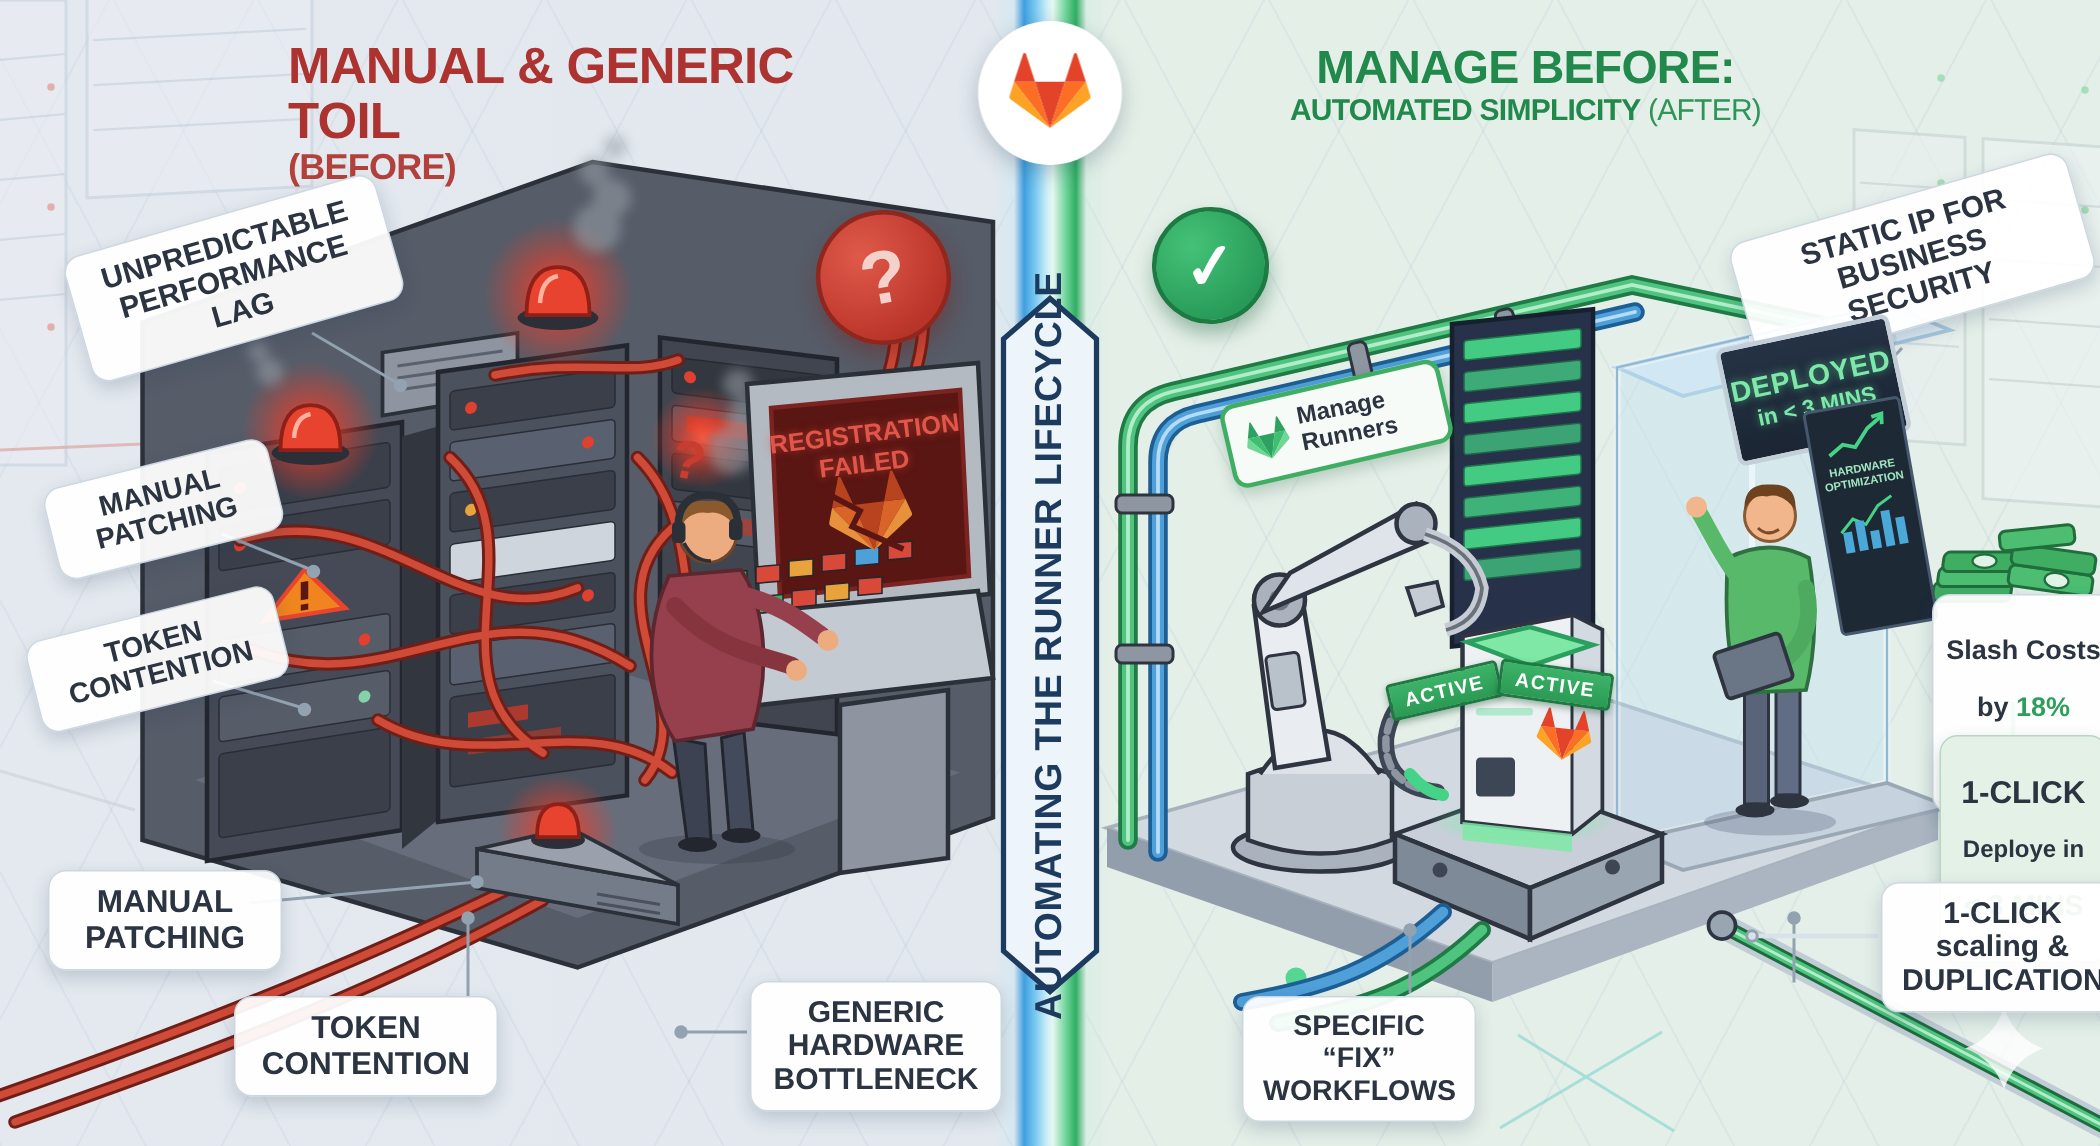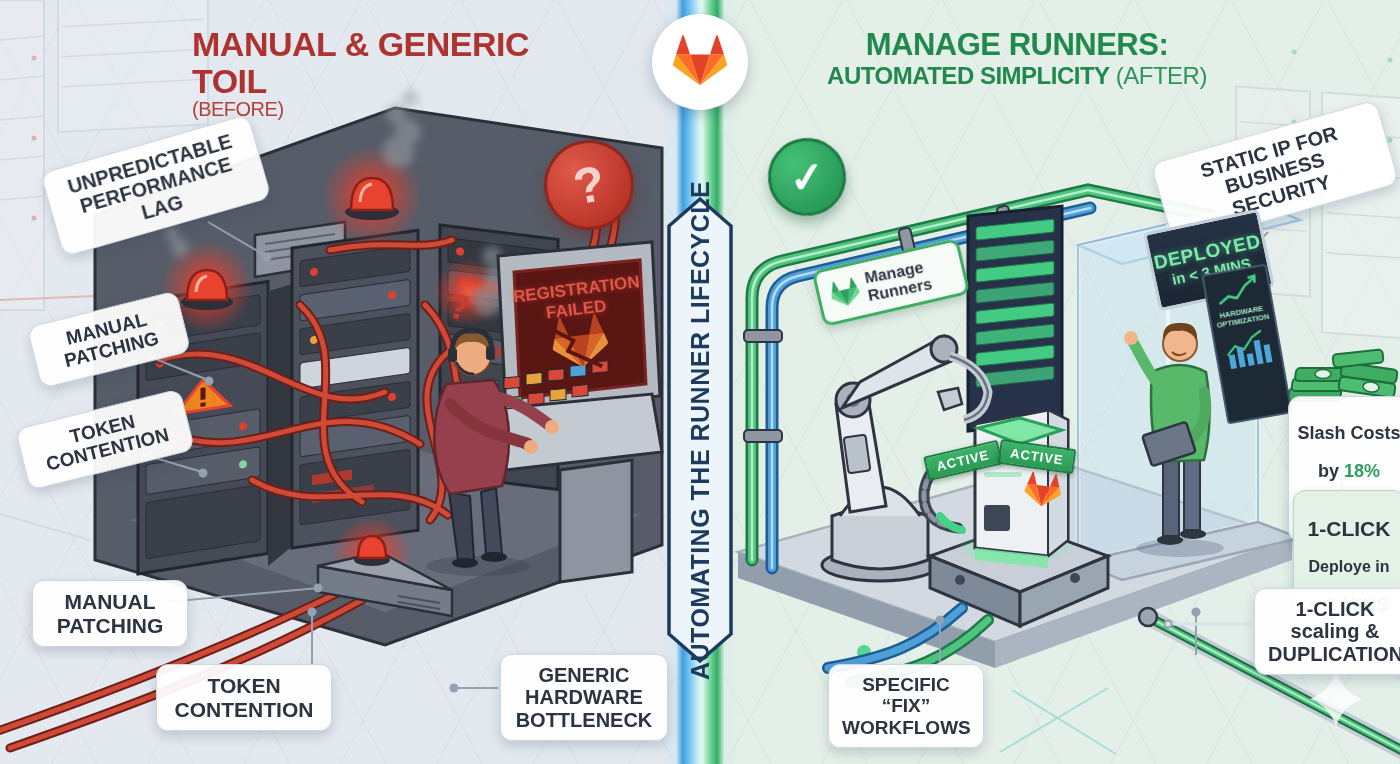--- a/index.html
+++ b/index.html
@@ -11,25 +11,25 @@
   .gridlayer{position:absolute;inset:0;pointer-events:none;
     background-image:
       repeating-linear-gradient(62deg, rgba(140,165,195,.10) 0 1.5px, transparent 1.5px 85px),
       repeating-linear-gradient(-62deg, rgba(140,165,195,.10) 0 1.5px, transparent 1.5px 85px);
   }
   .abs{position:absolute;}
   
   .title-before{left:192px;top:26px;width:405px;color:#ad3330;
     font-weight:bold;letter-spacing:-.5px;line-height:1.08;}
   .title-before .l1{font-size:34px;}
-  .title-before .l2{font-size:20px;font-weight:normal;color:#b2403b;}
+  .title-before .l2{font-size:24px;font-weight:bold;color:#b2403b;}
   .title-after{left:781px;top:28px;width:472px;text-align:center;color:#22894c;
     font-weight:bold;letter-spacing:-.5px;line-height:1.12;}
   .title-after .l1{font-size:31px;}
-  .title-after .l2{font-size:24px;}
+  .title-after .l2{font-size:20px;}
   .title-after .suffix{font-weight:500;color:#2f9457;}
   
   .callout{position:absolute;background:rgba(255,255,255,.94);border:1px solid #ccd7e0;
     border-radius:12px;padding:9px 13px;color:#2b3440;font-weight:bold;text-align:center;
     white-space:pre-line;line-height:1.12;box-shadow:0 5px 12px rgba(40,60,90,.20);}
   .green-tint{background:#e3f1e6;border-color:#bad6c1;}
   
   .divider-glow{left:662px;top:0;width:76px;height:764px;
     background:linear-gradient(90deg,rgba(255,255,255,0) 0%,rgba(190,230,250,.55) 30%,rgba(200,240,220,.55) 70%,rgba(255,255,255,0) 100%);}
   .divider{left:676px;top:0;width:48px;height:764px;
@@ -520,21 +520,21 @@
   <div class="abs check-badge">
     <span>✓</span>
   </div>
   <div class="abs ghost-q">?</div>
 
   <div class="abs title-before">
     <div class="l1">MANUAL &amp; GENERIC TOIL</div>
     <div class="l2">(BEFORE)</div>
   </div>
   <div class="abs title-after">
-    <div class="l1">MANAGE RUNNERS:</div>
+    <div class="l1">MANAGE BEFORE:</div>
     <div class="l2"><span>AUTOMATED SIMPLICITY</span><span class="suffix"> (AFTER)</span></div>
   </div>
 
   <div class="callout" style="left:48px;top:142px;width:188px;font-size:20px;transform:rotate(-16deg);">UNPREDICTABLE
 PERFORMANCE LAG</div>
   <div class="callout" style="left:32px;top:308px;width:126px;font-size:19px;transform:rotate(-14deg);">MANUAL
 PATCHING</div>
   <div class="callout" style="left:20px;top:408px;width:142px;font-size:19px;transform:rotate(-14deg);">TOKEN
 CONTENTION</div>
   <div class="callout" style="left:32px;top:580px;width:128px;font-size:21px;">MANUAL

